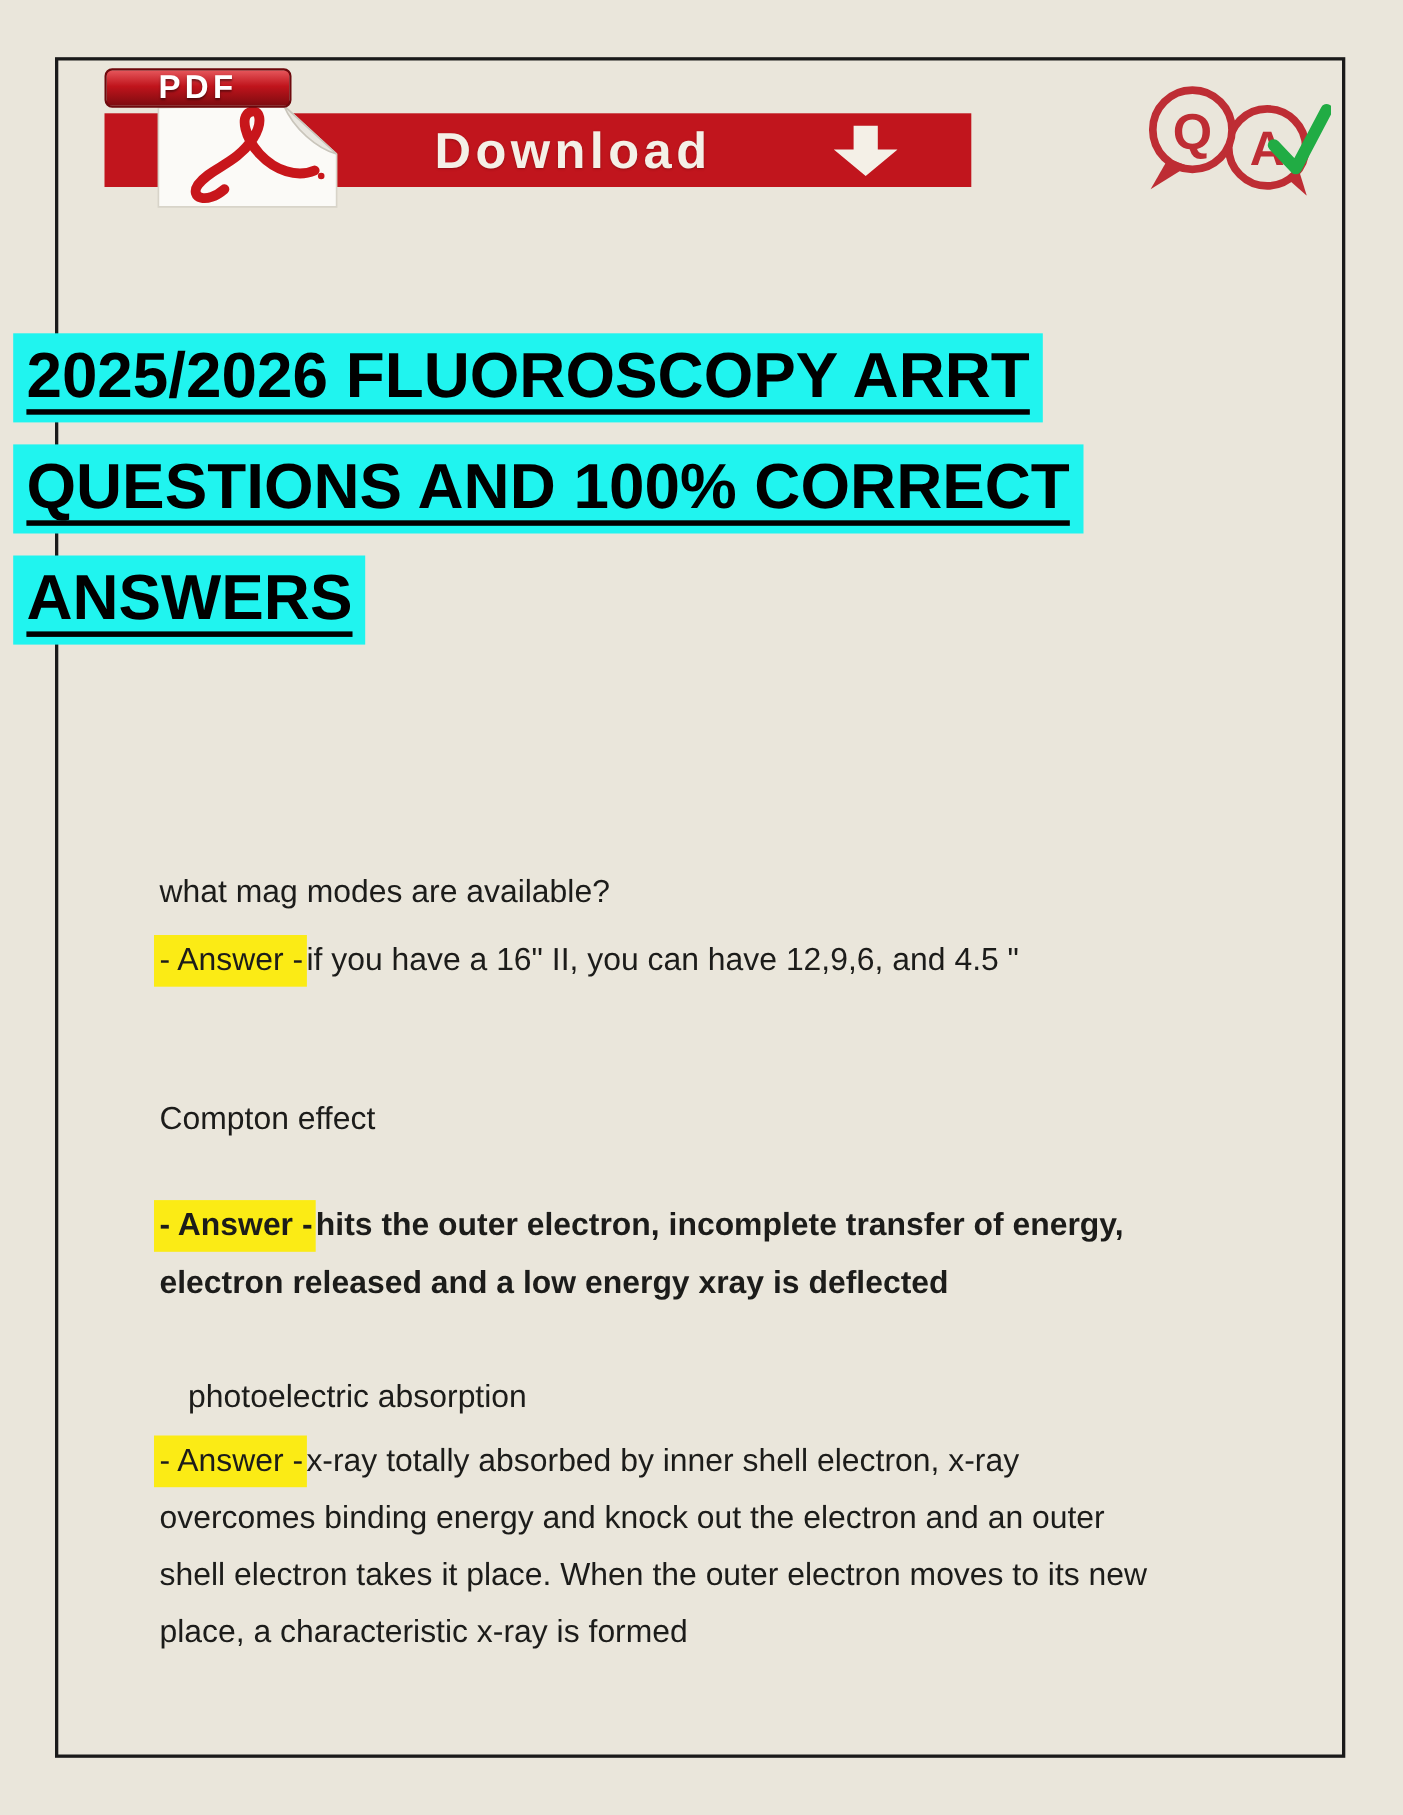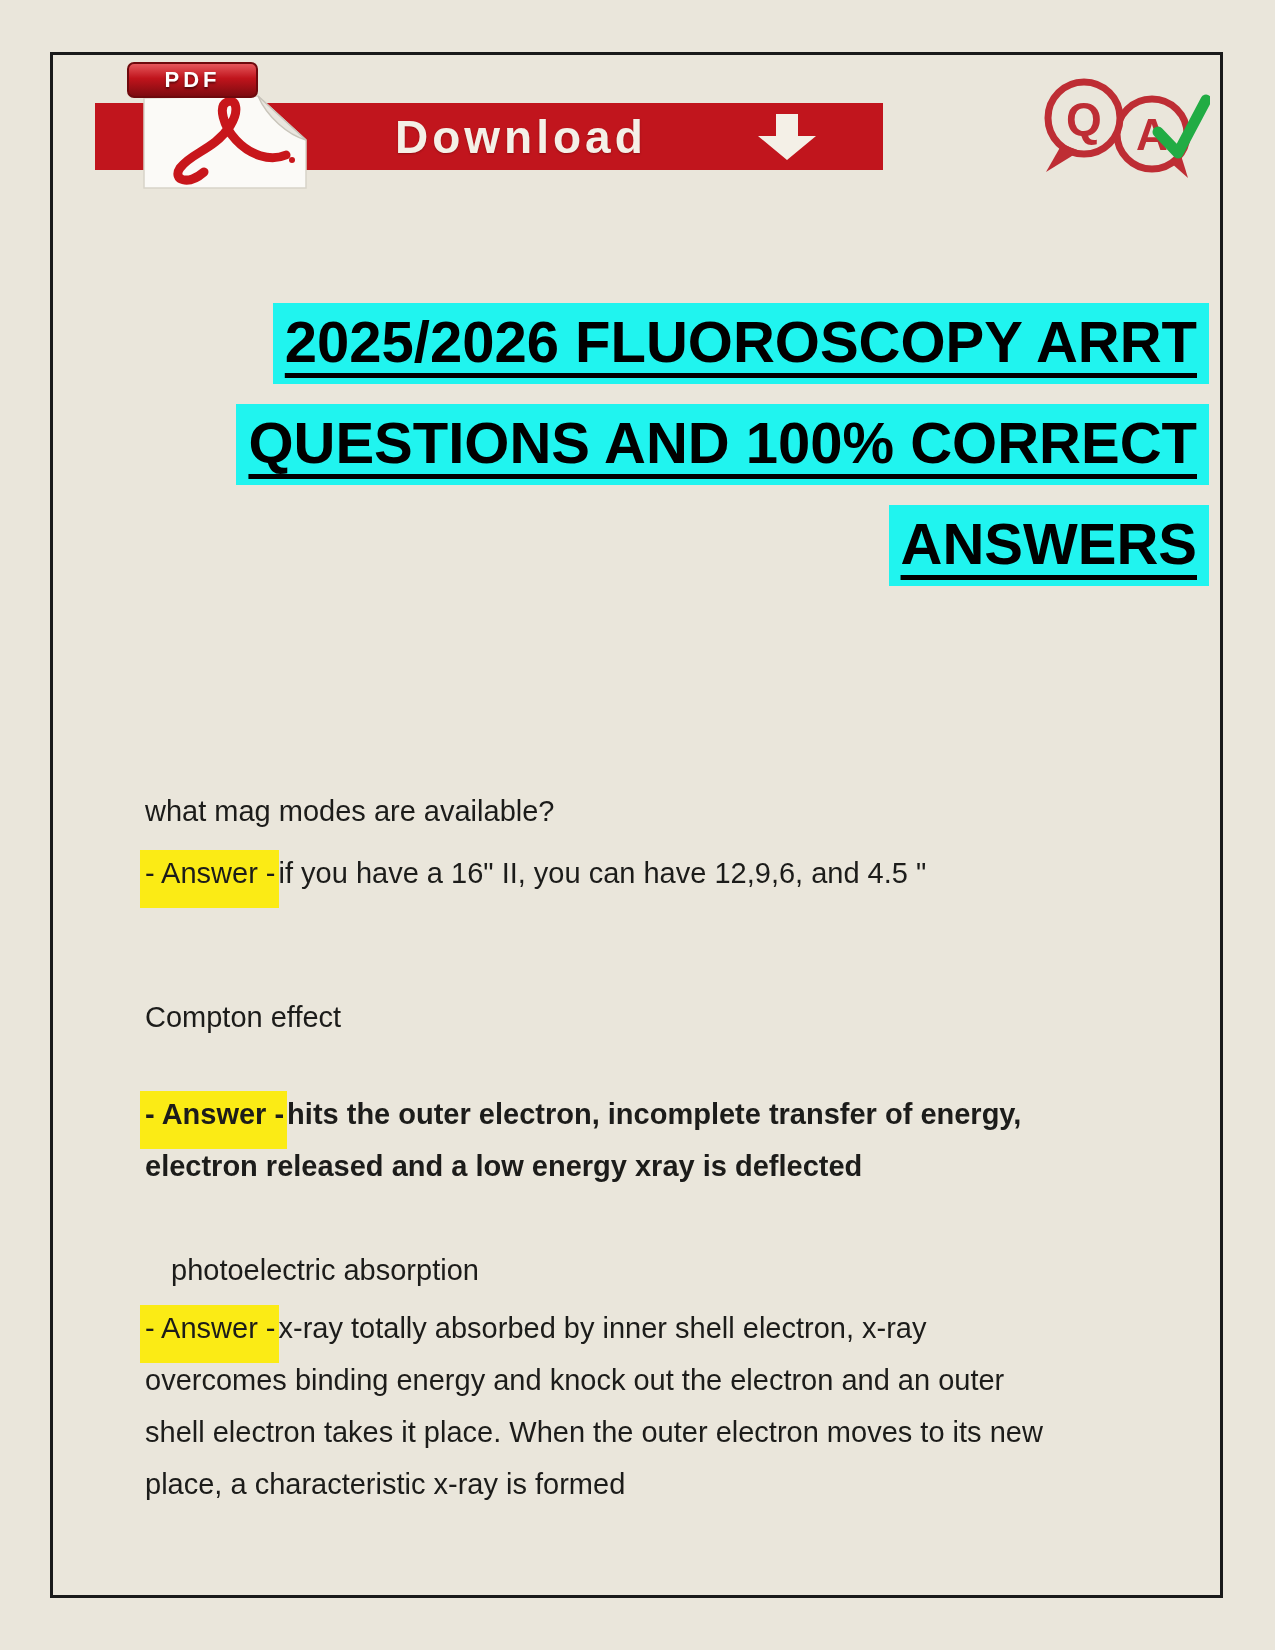--- a/index.html
+++ b/index.html
@@ -9,32 +9,32 @@
   *{margin:0;padding:0;box-sizing:border-box;}
   html,body{width:1275px;height:1650px;}
   body{font-family:"Liberation Sans",sans-serif;background:var(--beige);position:relative;overflow:hidden;}
   .page-border{position:absolute;left:50px;top:52px;width:1173px;height:1546px;border:3px solid var(--border);}
   
   .banner{position:absolute;left:95px;top:103px;width:788px;height:67px;background:var(--banner-red);z-index:1;cursor:pointer;}
   .dl-text{position:absolute;left:300px;top:50%;transform:translateY(-50%);font-size:46px;font-weight:bold;color:#F4F0E7;letter-spacing:4px;text-shadow:0 1px 2px rgba(60,0,0,.35);}
   .dl-arrow{position:absolute;left:663px;top:11px;}
   
   .page-icon{position:absolute;left:140px;top:88px;z-index:2;}
-  .pdf-badge{position:absolute;left:95px;top:62px;width:131px;height:36px;z-index:3;border-radius:7px;
+  .pdf-badge{position:absolute;left:95px;top:62px;width:170px;height:36px;z-index:3;border-radius:7px;
     background:linear-gradient(180deg,#E5565B 0%,#C0141C 45%,#7E0B10 100%);border:2px solid #6E090D;
-    display:flex;align-items:center;justify-content:center;color:#fff;font-weight:bold;font-size:22px;letter-spacing:4px;text-shadow:0 2px 2px rgba(0,0,0,.45);margin-left:32px;}
+    display:flex;align-items:center;justify-content:center;color:#fff;font-weight:bold;font-size:30px;letter-spacing:4px;text-shadow:0 2px 2px rgba(0,0,0,.45);}
   
   .qa-logo{position:absolute;left:1040px;top:74px;z-index:2;}
   .qa-logo text{font-family:"Liberation Sans",sans-serif;font-weight:bold;fill:var(--logo-red);}
   
-  .title{position:absolute;top:291px;left:12px;right:66px;text-align:right;font-weight:bold;font-size:58px;line-height:101px;color:#000;z-index:1;}
+  .title{position:absolute;top:291px;left:12px;right:66px;text-align:left;font-weight:bold;font-size:58px;line-height:101px;color:#000;z-index:1;}
   .title-line span{background:var(--cyan);padding:6px 12px 10px;text-decoration:underline;text-decoration-thickness:5px;text-underline-offset:11px;text-decoration-color:#000;}
   
   .q,.a{position:absolute;left:145px;width:1062px;font-size:29px;line-height:52px;color:var(--text);}
-  .a mark{background:var(--yellow);color:var(--text);padding:7px 3px 19px 5px;margin-left:-5px;}
+  .a mark{background:var(--yellow);color:var(--text);padding:7px 3px 8px 5px;margin-left:-5px;}
   .ans-text{white-space:pre-line;}
   .q1{top:785px;} .a1{top:847px;} .q2{top:991px;} .a2{top:1088px;font-weight:bold;} .q3{top:1244px;margin-left:26px;} .a3{top:1302px;}
 </style>
 </head>
 <body>
 
 <div class="page-border"></div>
 
 <div class="banner">
   <div class="dl-text">Download</div>

